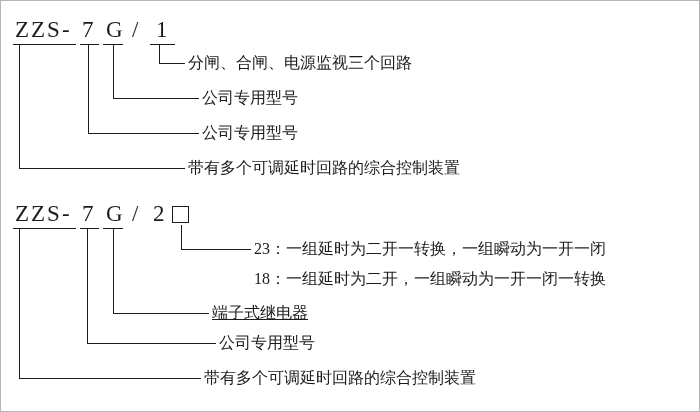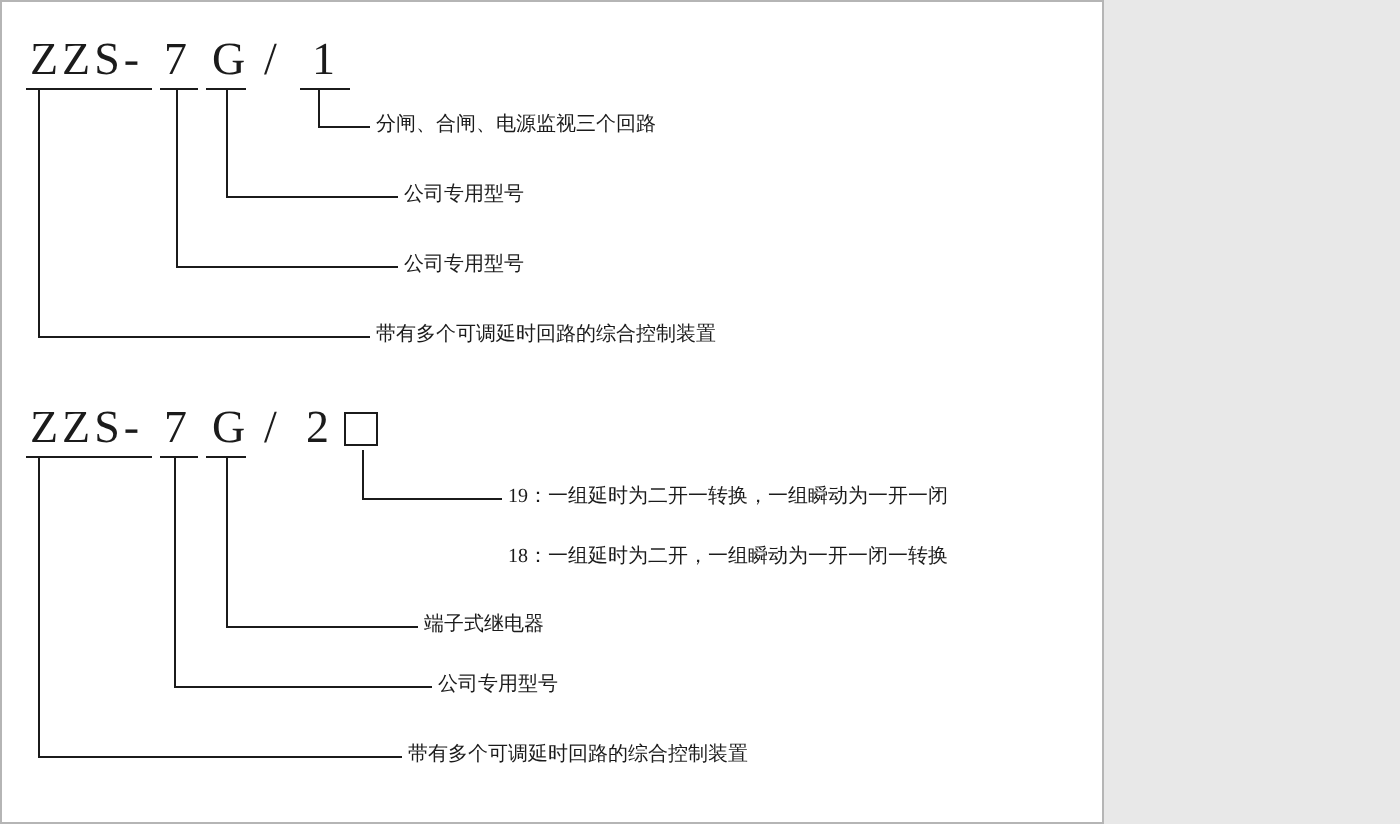--- a/index.html
+++ b/index.html
@@ -1,36 +1,36 @@
 <!DOCTYPE html>
 <html><head>
 <meta charset="utf-8">
 <style>
   * { margin: 0; padding: 0; box-sizing: border-box; }
   html, body { background: #e8e8e8; }
   .canvas {
     position: relative;
-    width: 552px;
+    width: 700px;
     height: 412px;
     background: #ffffff;
     border: 1px solid #b5b5b5;
     overflow: hidden;
     font-family: "Liberation Serif", "DejaVu Serif", serif;
   }
   .model-char {
     position: absolute;
     font-size: 23px;
     line-height: 26px;
     color: #1b1b1b;
     white-space: nowrap;
   }
   .model-prefix { letter-spacing: 2px; }
   .desc {
     position: absolute;
-    font-size: 10px;
+    font-size: 16px;
     line-height: 18px;
     color: #1b1b1b;
     white-space: nowrap;
     font-family: "Liberation Serif", "DejaVu Serif", serif;
     text-align: center;
   }
   .hline { position: absolute; height: 1px; background: #1b1b1b; }
   .vline { position: absolute; width: 1px; background: #1b1b1b; }
   .ph-box {
     position: absolute;
@@ -84,26 +84,26 @@
     <span class="model-char" style="left:152px; top:200px;">2</span>
 
     <span class="ph-box" style="left:171px; top:205px;"></span>
 
     <div class="hline" style="left:12px; top:227px; width:63px;"></div>
     <div class="hline" style="left:79px; top:227px; width:19px;"></div>
     <div class="hline" style="left:102px; top:227px; width:20px;"></div>
 
     <div class="vline" style="left:180px; top:224px; height:24px;"></div>
     <div class="hline" style="left:180px; top:248px; width:70px;"></div>
-    <span class="desc" style="left:253px; top:239px;">19：一组延时为二开一转换，一组瞬动为一开一闭</span>
+    <span class="desc" style="left:253px; top:239px;">23：一组延时为二开一转换，一组瞬动为一开一闭</span>
     <span class="desc" style="left:253px; top:269px;">18：一组延时为二开，一组瞬动为一开一闭一转换</span>
 
     <div class="vline" style="left:112px; top:227px; height:85px;"></div>
     <div class="hline" style="left:112px; top:312px; width:96px;"></div>
-    <span class="desc" style="left:211px; top:303px;">端子式继电器</span>
+    <span class="desc" style="left:211px; top:303px;text-decoration:underline;">端子式继电器</span>
 
     <div class="vline" style="left:86px; top:227px; height:115px;"></div>
     <div class="hline" style="left:86px; top:342px; width:129px;"></div>
     <span class="desc" style="left:218px; top:333px;">公司专用型号</span>
 
     <div class="vline" style="left:18px; top:227px; height:150px;"></div>
     <div class="hline" style="left:18px; top:377px; width:182px;"></div>
     <span class="desc" style="left:203px; top:368px;">带有多个可调延时回路的综合控制装置</span>
   </div>
 

